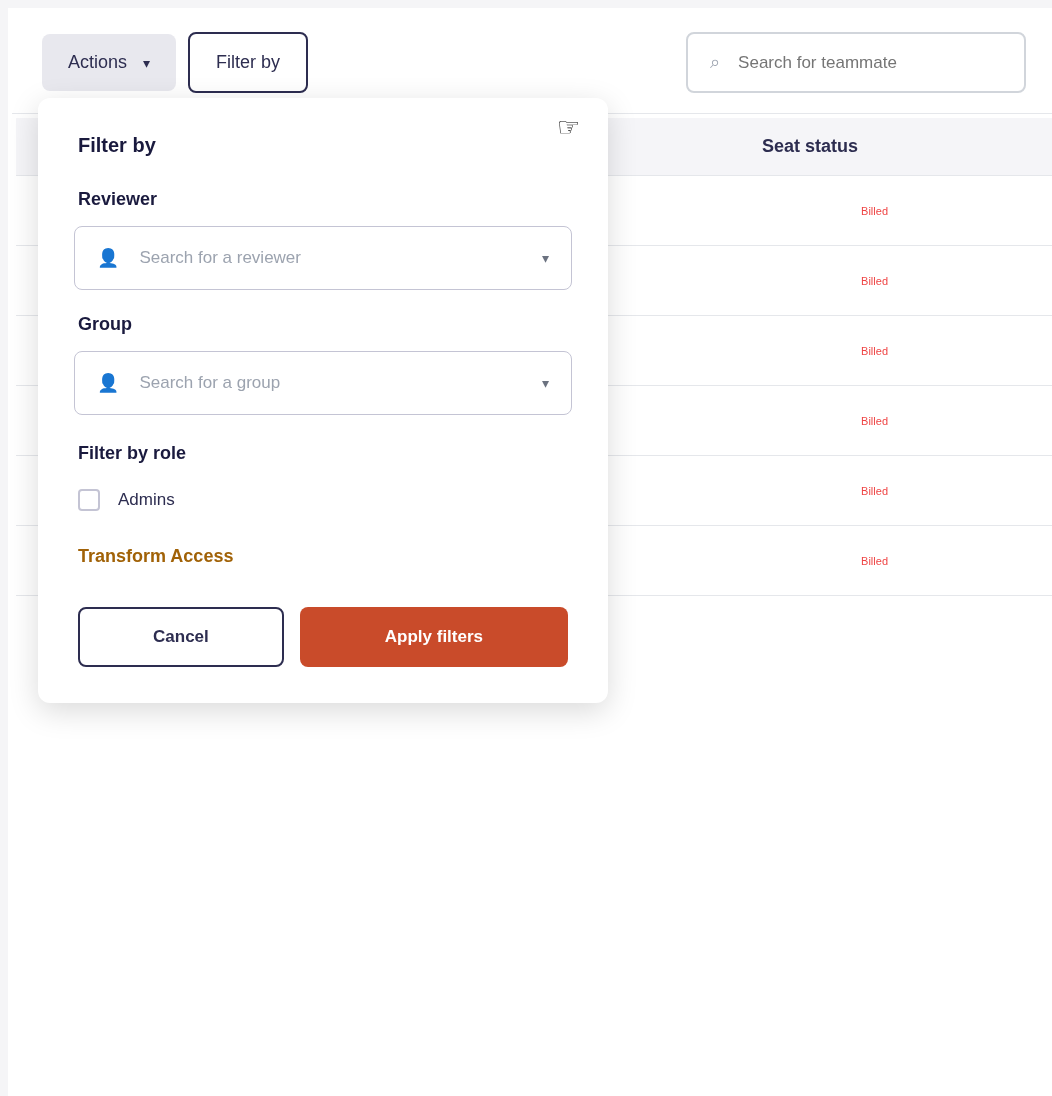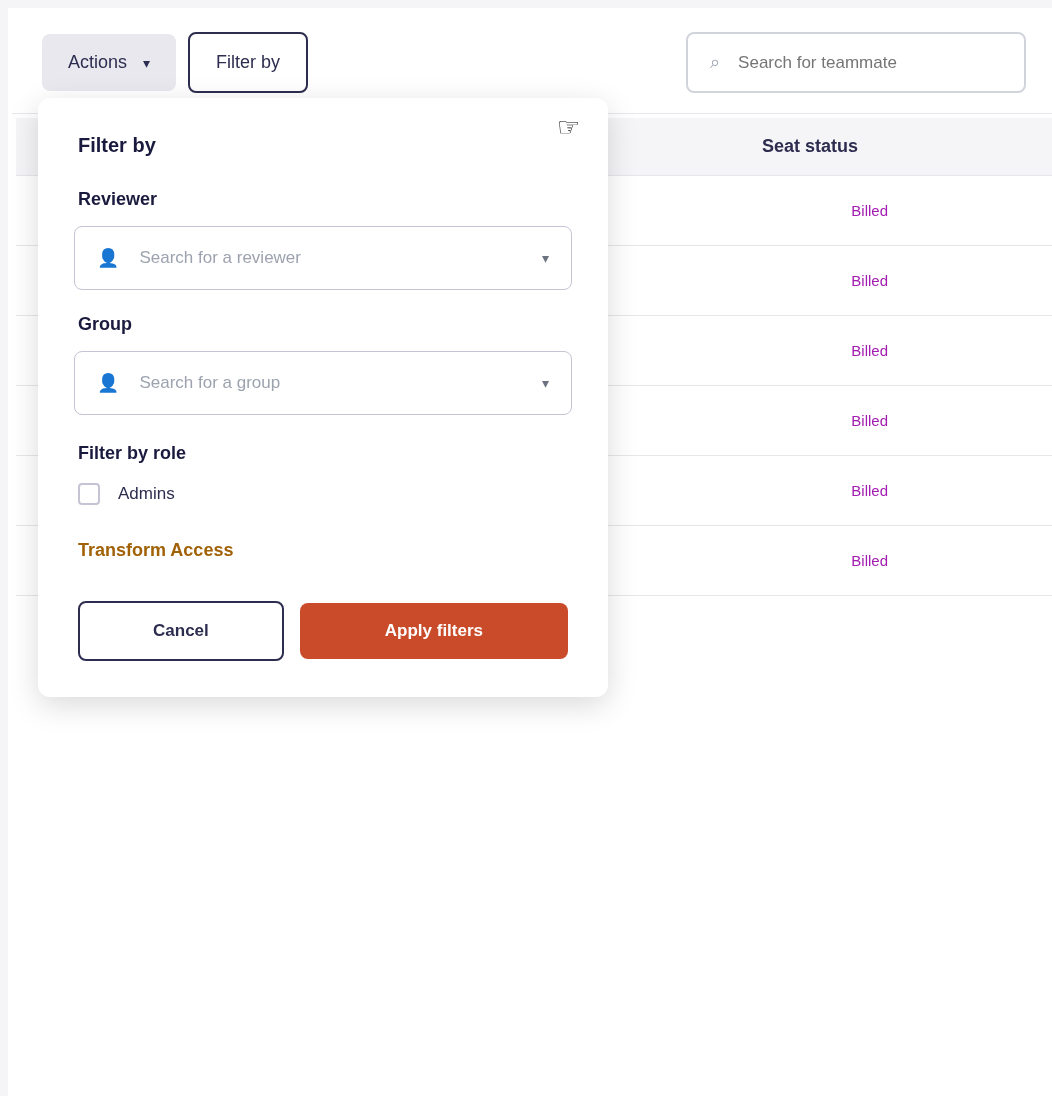--- a/index.html
+++ b/index.html
@@ -116,22 +116,22 @@
       display: flex;
       align-items: center;
       padding: 22px 30px;
       border-bottom: 1px solid #e5e7eb;
       min-height: 70px;
     }
 
     .billed-cell {
       margin-left: auto;
       margin-right: 130px;
-      font-size: 15px;
-      color: #a21caf;
+      font-size: 11px;
+      color: #ef4444;
       text-align: center;
     }
 
     
     .filter-panel {
       position: absolute;
       top: 90px;
       left: 30px;
       width: 570px;
       background: #fff;
@@ -180,21 +180,21 @@
 
     .dropdown-field .chevron-icon {
       color: #6b7280;
       font-size: 14px;
     }
 
     .filter-role-label {
       font-size: 18px;
       font-weight: 800;
       color: #1a1a3e;
-      margin-bottom: 8px;
+      margin-bottom: 14px;
       margin-top: 24px;
     }
 
     .checkbox-row {
       display: flex;
       align-items: center;
       gap: 14px;
       margin-bottom: 12px;
     }
 
@@ -218,21 +218,20 @@
       font-weight: 800;
       color: #a16207;
       margin-bottom: 14px;
       margin-top: 24px;
     }
 
     .filter-actions {
       display: flex;
       gap: 16px;
       margin-top: 32px;
-      align-items: center;
     }
 
     .cancel-btn {
       flex: 1;
       padding: 18px;
       border: 2px solid #2d2d50;
       border-radius: 8px;
       background: #fff;
       font-size: 17px;
       font-weight: 600;

